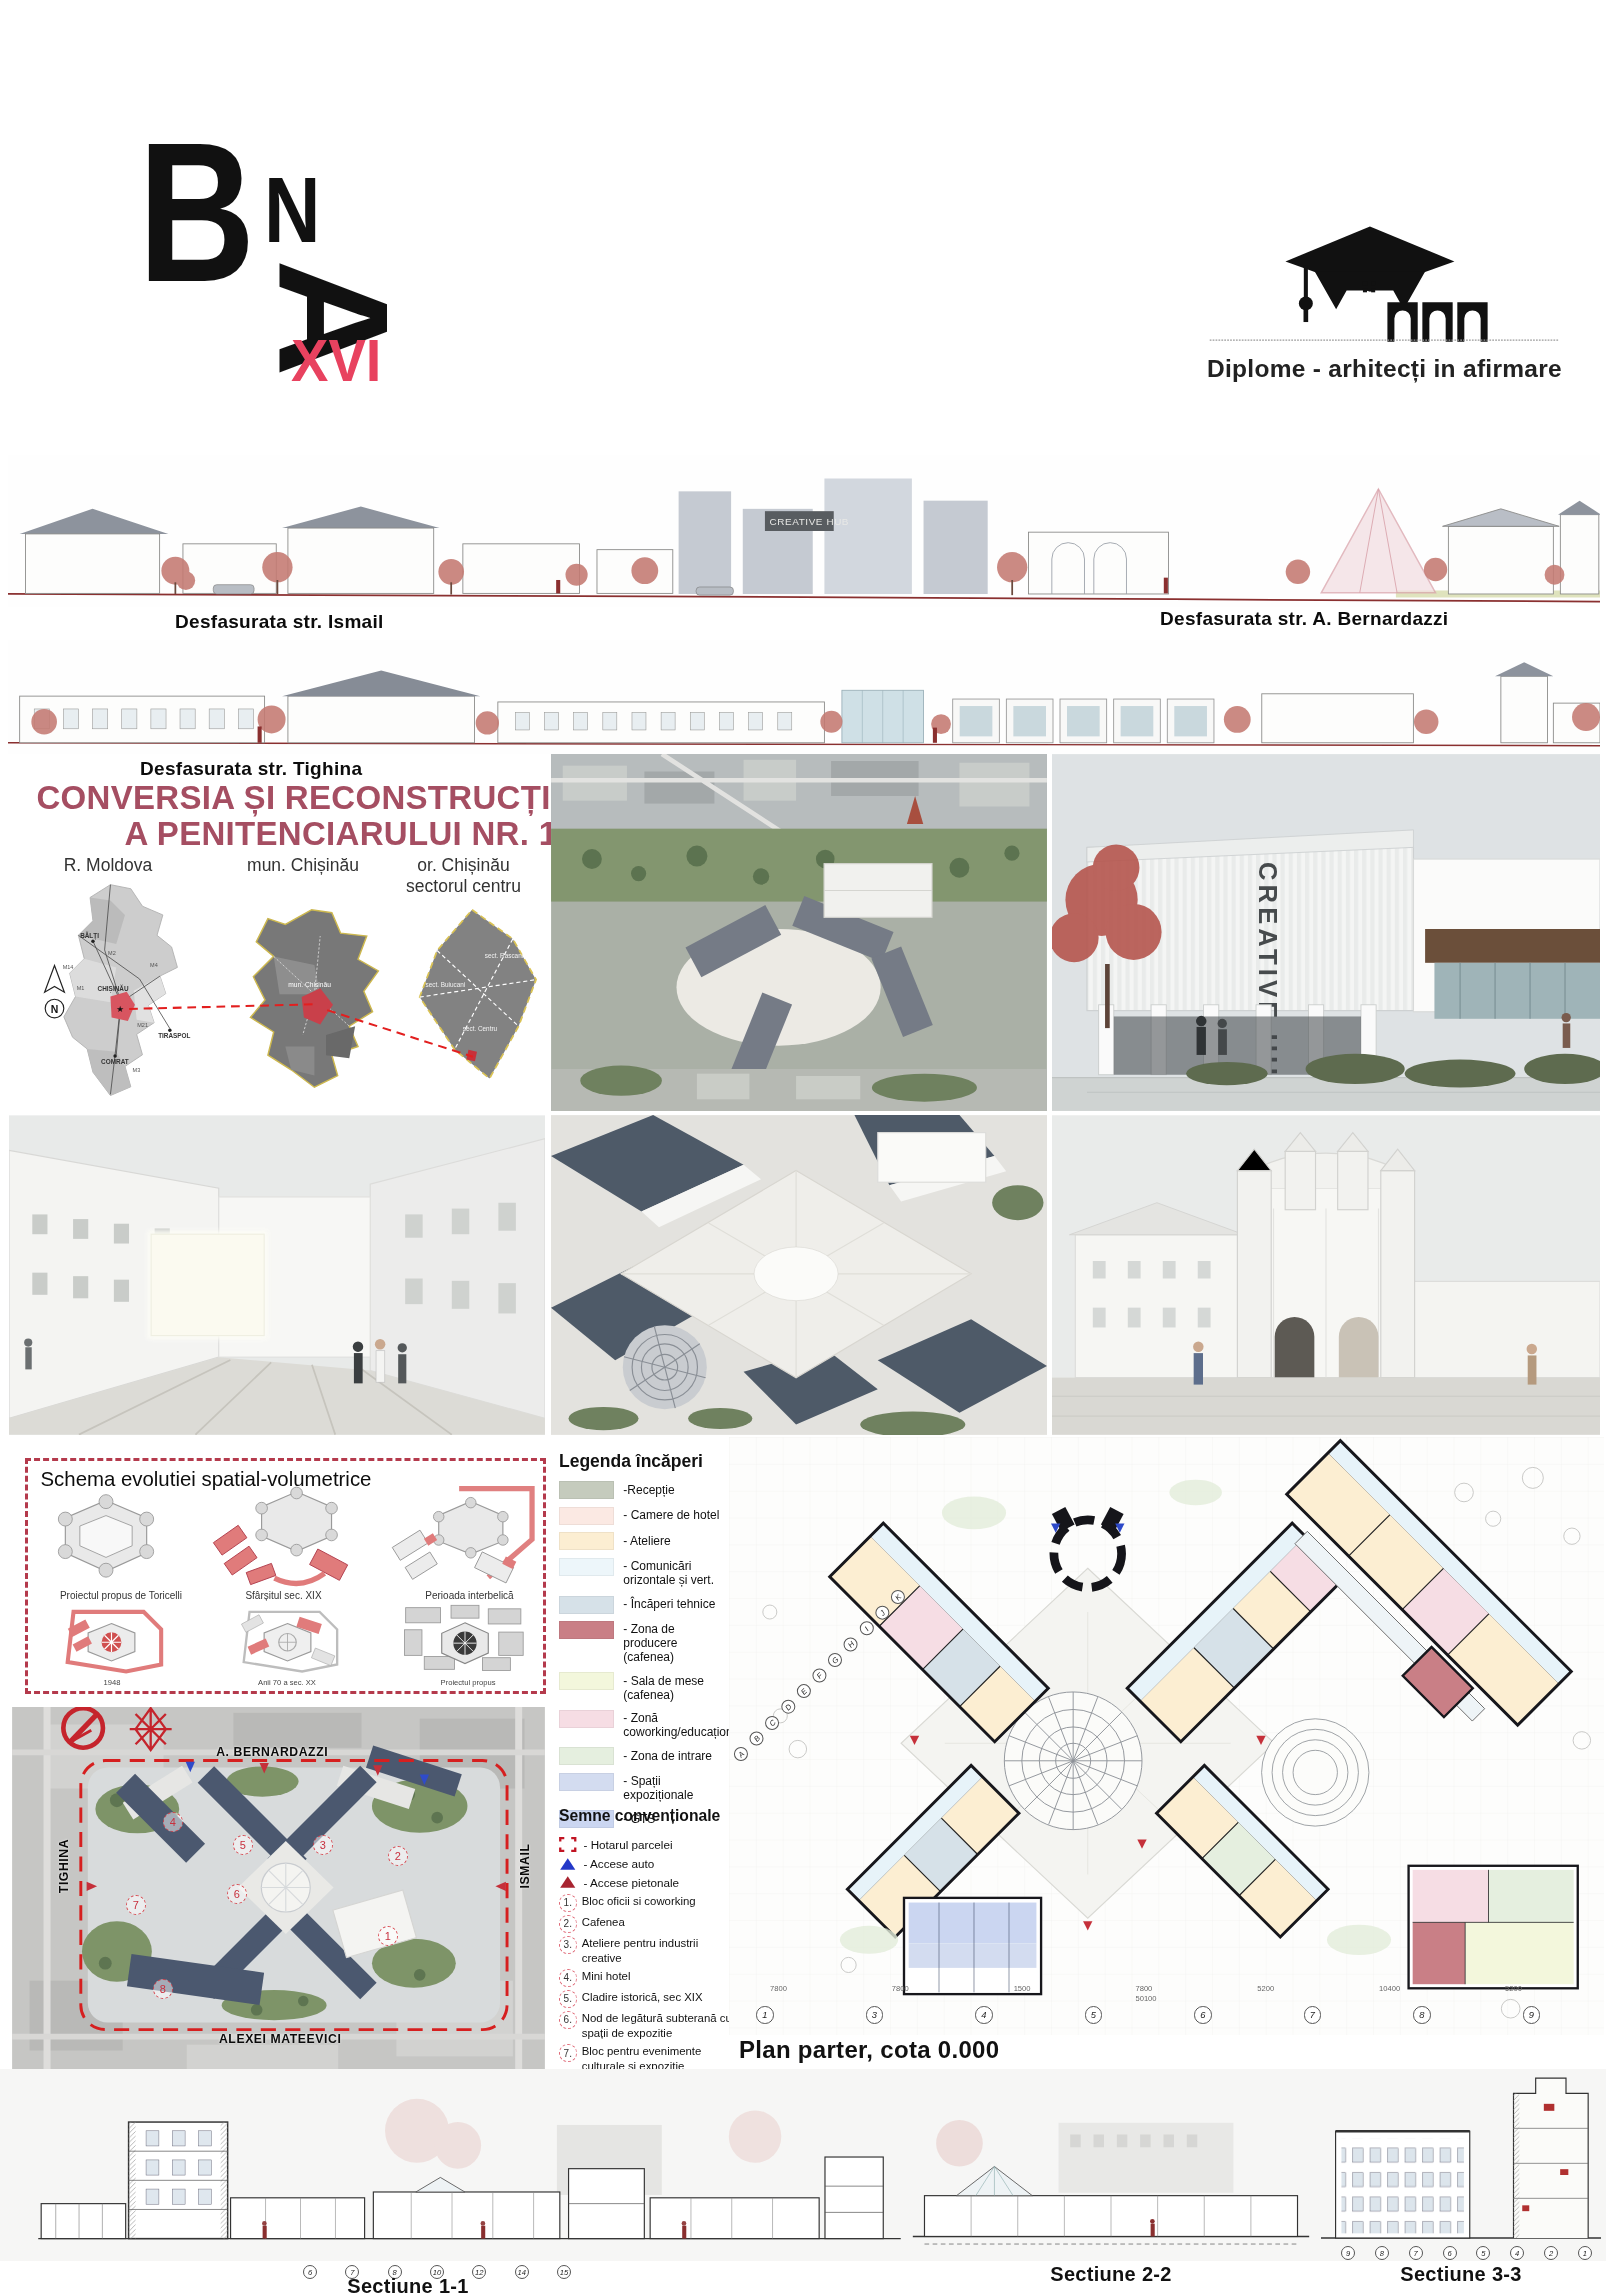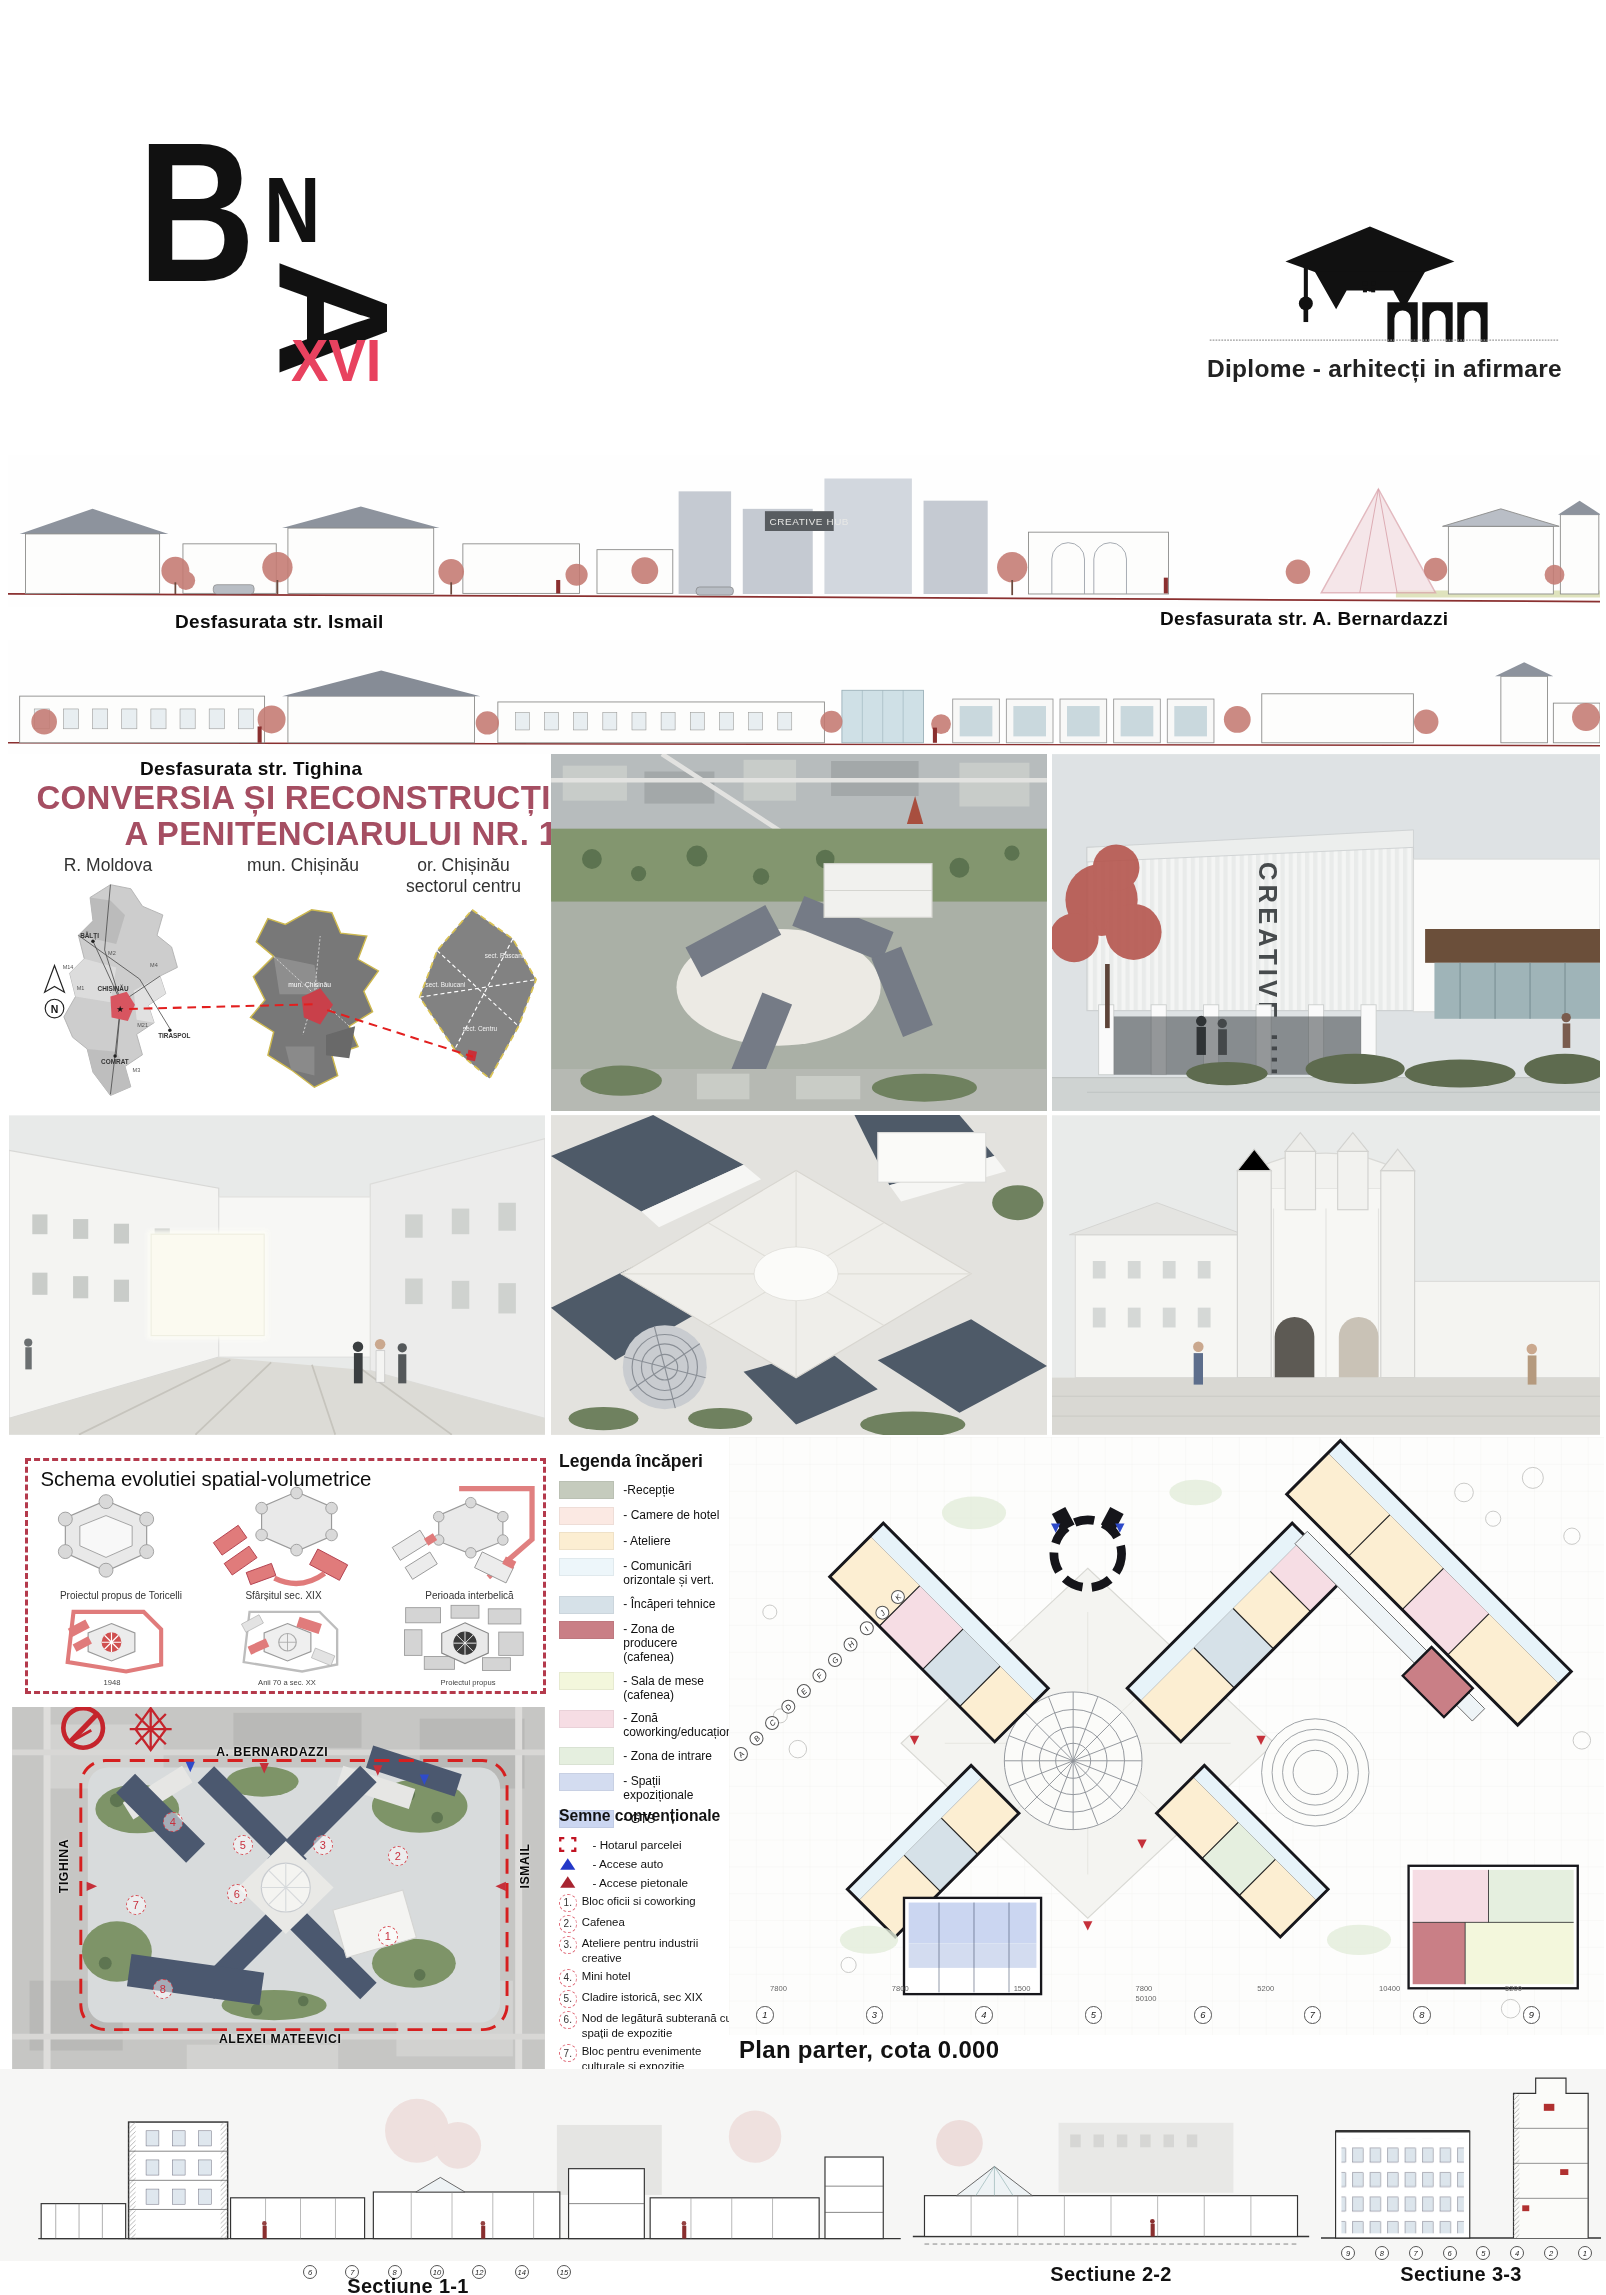--- a/index.html
+++ b/index.html
@@ -22,21 +22,21 @@
 .schema-title{font-size:20.4px;font-weight:400;color:#0d0d0d}
 .stage-label{font-size:10px;color:#333}
 .stage-sub{font-size:7.6px;color:#444}
 .street{font-size:12.2px;font-weight:700;letter-spacing:0.6px;color:#0a0a0a;text-shadow:0 0 2.3px rgba(255,255,255,.9)}
 .vlab{transform:rotate(-90deg);transform-origin:center}
 .leg-title{font-size:17.5px;font-weight:700;margin-bottom:9.3px}
 .lrow{display:flex;gap:9.3px;margin-bottom:7.6px;align-items:flex-start}
 .lsw{width:55px;height:18px;flex:none;border:0.6px solid rgba(0,0,0,.05)}
 .llab{font-size:12px;line-height:1.15;padding-top:2.3px}
 .conv-title{font-size:15.7px;font-weight:700;margin-bottom:12px}
-.crow{display:flex;gap:16px;align-items:center;margin-bottom:4.7px;font-size:11.7px}
+.crow{display:flex;gap:7px;align-items:center;margin-bottom:4.7px;font-size:11.7px}
 .citem{display:flex;gap:5.2px;margin-bottom:3.5px;font-size:11.4px;line-height:1.3}
 .cnum{flex:none;width:17.5px;height:17.5px;border:1.2px dashed #e06a78;border-radius:50%;display:flex;align-items:center;justify-content:center;font-size:10px;color:#333;background:#fff}
 .rnum{position:absolute;width:20px;height:20px;border:1.2px dashed #d84850;border-radius:50%;display:flex;align-items:center;justify-content:center;font-size:11px;color:#c8303e;background:rgba(255,255,255,.5)}
 .plan-label{font-size:24px;font-weight:700;letter-spacing:0.3px}
 .sec-label{font-size:20px;font-weight:700;letter-spacing:0.3px}
 .bub{width:17.5px;height:17.5px;border:0.9px solid #555;border-radius:50%;background:#fff;display:flex;align-items:center;justify-content:center;font-size:9.3px;font-style:italic;color:#222;flex:none}
 .bub.sm{width:14px;height:14px;font-size:7.6px}
 .dimrow{display:flex;justify-content:space-between;font-size:7.6px;color:#666}
 .flexbet{display:flex;justify-content:space-between}
 .lchain{display:flex;gap:8.2px;transform:rotate(-45deg);transform-origin:left center}

